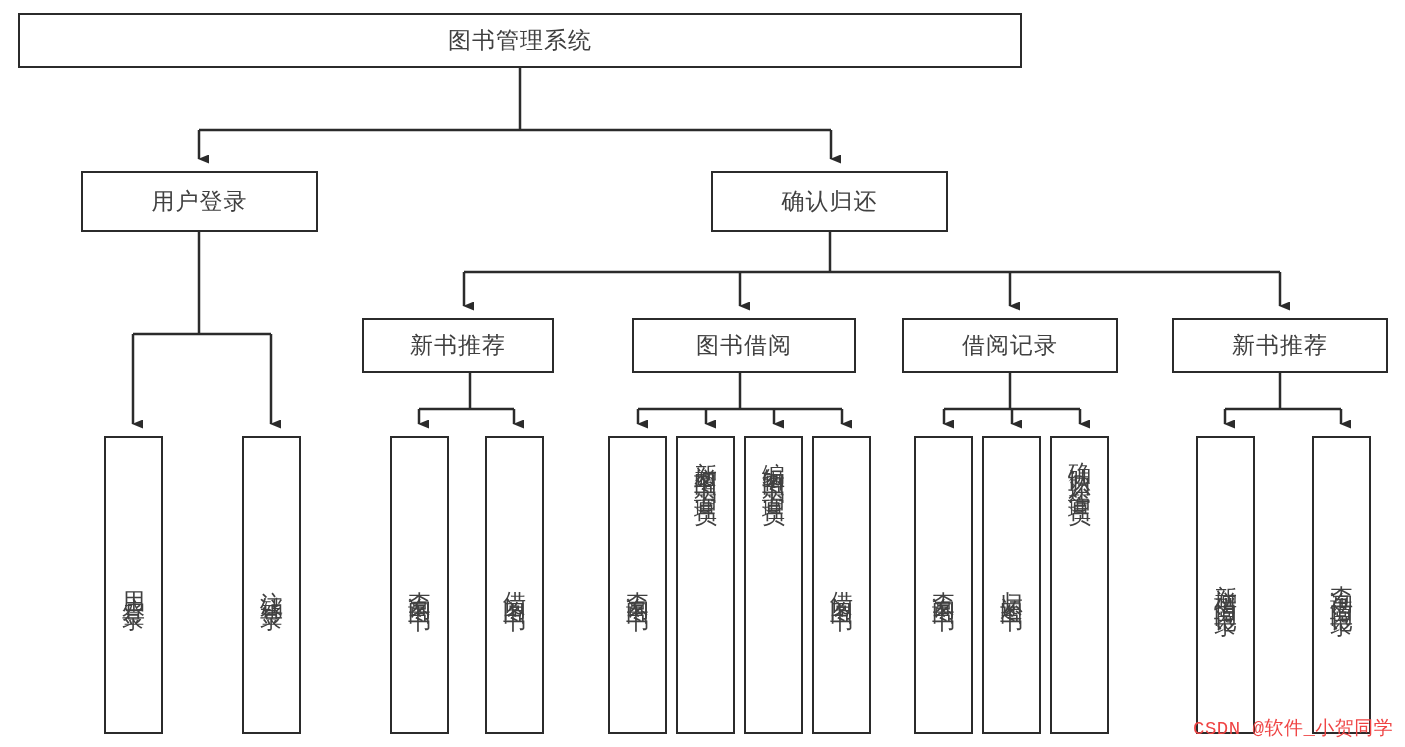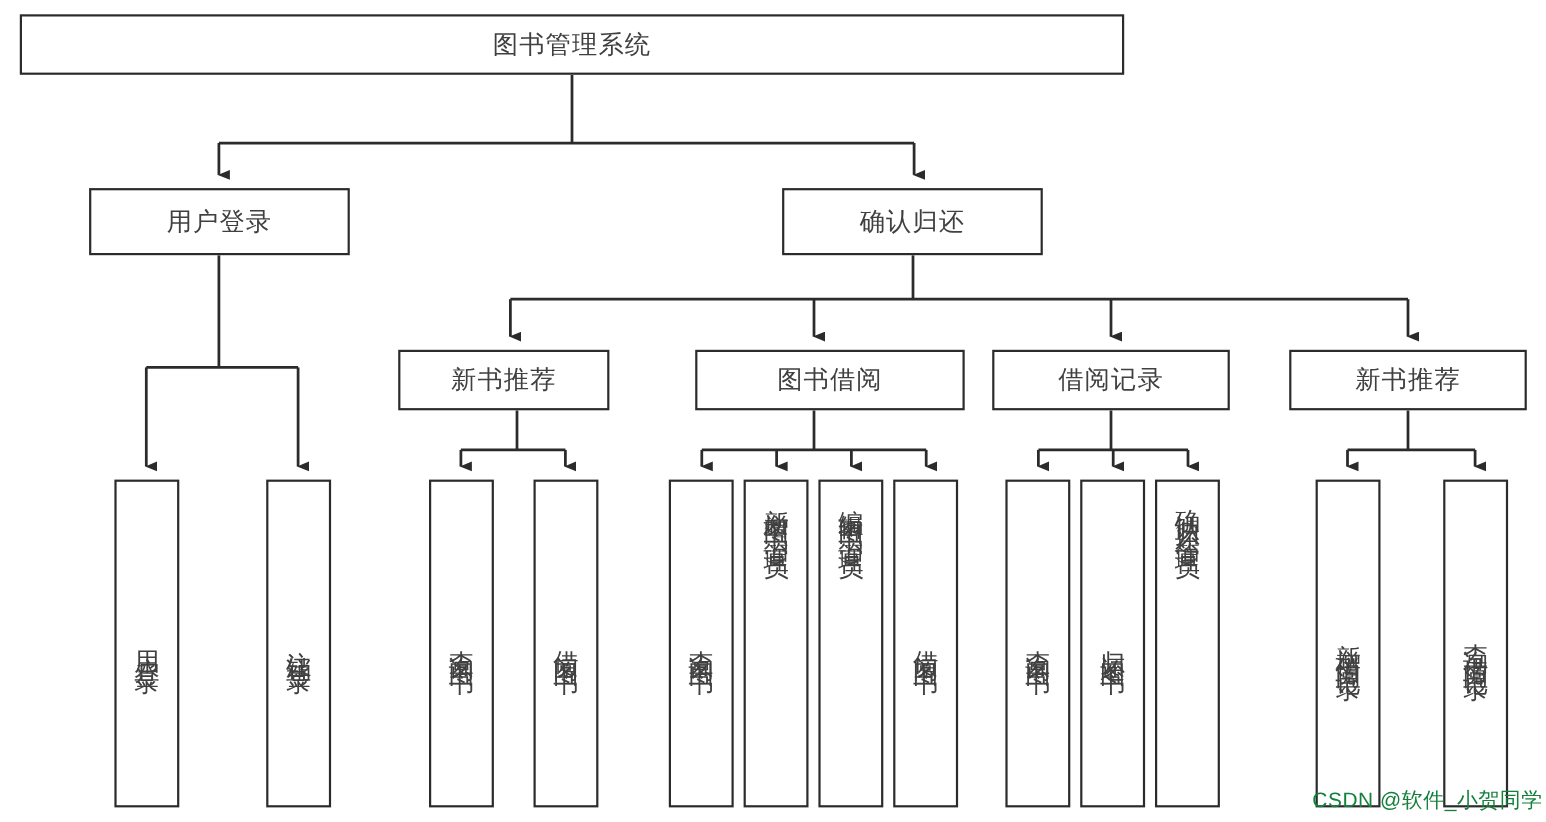--- a/index.html
+++ b/index.html
@@ -64,24 +64,25 @@
     align-items: center;
     justify-content: center;
   }
   .leaf-inner.top {
     align-items: flex-start;
     padding-top: 6px;
   }
   .watermark {
     position: absolute;
     font-size: 19px;
-    color: #15803d;
+    color: #ef4444;
     white-space: nowrap;
     z-index: 3;
     letter-spacing: 0.5px;
+    font-family: Liberation Mono, monospace;
   }
 </style>
 </head>
 <body>
 
 <div id="canvas">
 
   <svg class="edges" viewBox="0 0 1405 747">
     <defs>
       <marker id="arrow" markerWidth="10" markerHeight="12" refX="4.5" refY="10" orient="auto" markerUnits="userSpaceOnUse">
@@ -139,21 +140,21 @@
   <div class="node" style="left:81px; top:171px; width:237px; height:61px;">
     <span class="node-label">用户登录</span>
   </div>
   <div class="node" style="left:711px; top:171px; width:237px; height:61px;">
     <span class="node-label">确认归还</span>
   </div>
 
   <div class="node" style="left:362px; top:318px; width:192px; height:55px;">
     <span class="node-label">新书推荐</span>
   </div>
-  <div class="node" style="left:632px; top:318px; width:245px; height:55px;text-align:right;">
+  <div class="node" style="left:632px; top:318px; width:224px; height:55px;text-align:right;">
     <span class="node-label">图书借阅</span>
   </div>
   <div class="node" style="left:902px; top:318px; width:216px; height:55px;">
     <span class="node-label">借阅记录</span>
   </div>
   <div class="node" style="left:1172px; top:318px; width:216px; height:55px;">
     <span class="node-label">新书推荐</span>
   </div>
 
   <div class="node leaf" style="left:104px; top:436px; width:59px; height:298px;">

